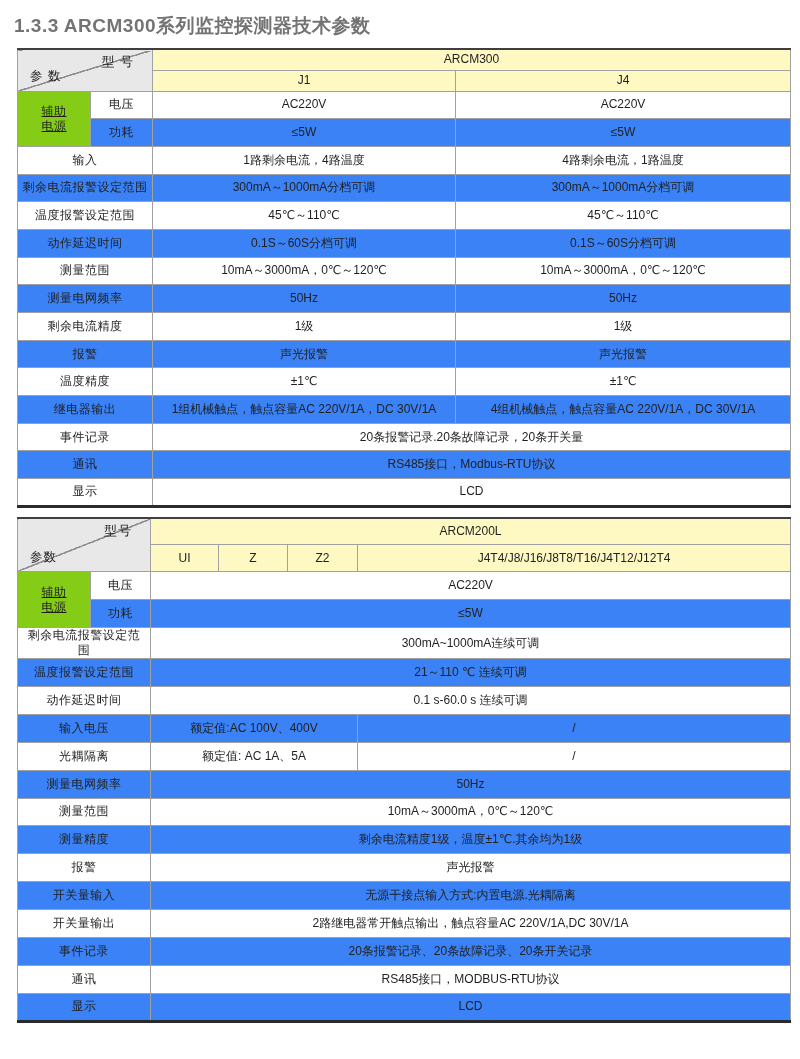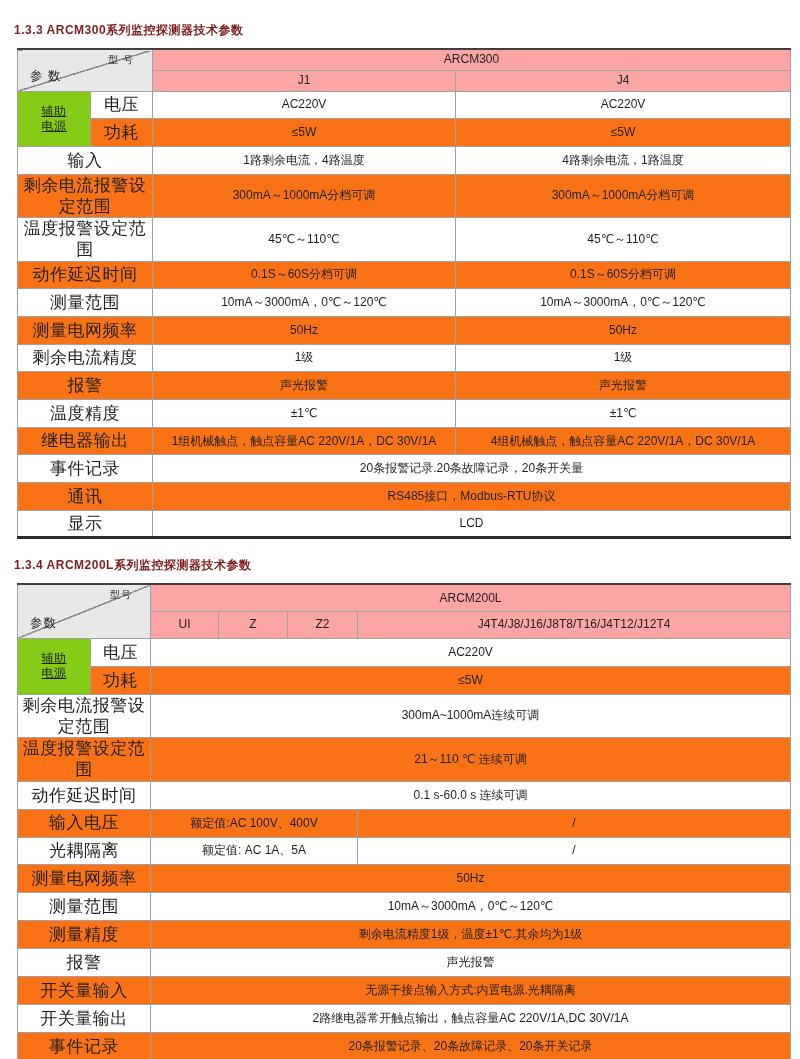--- a/index.html
+++ b/index.html
@@ -3,49 +3,49 @@
 <meta charset="utf-8">
 <style>
   html,body{margin:0;padding:0;}
   body{
     width:800px;height:1059px;background:#ffffff;
     font-family:"Liberation Sans","DejaVu Sans",sans-serif;
     color:#1f1f1f;-webkit-font-smoothing:antialiased;
   }
   .doc{position:relative;width:800px;height:1059px;overflow:hidden;}
   .sec-title{
-    font-weight:bold;font-size:12px;letter-spacing:0.5px;
-    margin:0;padding:22px 0 0 14px;color:#7f1d1d;
+    font-weight:bold;font-size:19px;letter-spacing:0.5px;
+    margin:0;padding:13px 0 0 14px;color:#737373;
   }
   table.spec{
     border-collapse:collapse;table-layout:fixed;
     margin:9px 0 0 17px;width:773px;
     border-top:2px solid #3f3f3f;
     border-bottom:3px solid #2b2b2b;
   }
   table.spec td{
     border:1px solid #a1a1a1;
     font-size:12px;text-align:center;vertical-align:middle;
     padding:0 4px;overflow:hidden;background:#ffffff;
     line-height:1.25;
   }
-  table.spec td.lbl{font-size:17px;letter-spacing:0.5px;}
-  table.spec tr.alt td{background:#f97316;}
-  table.spec td.hdr{background:#fca5a5;}
+  table.spec td.lbl{font-size:12px;letter-spacing:0.5px;}
+  table.spec tr.alt td{background:#3b82f6;}
+  table.spec td.hdr{background:#fef9c3;}
   table.spec tr.keepbg td.group{background:#84cc16;text-decoration:underline;}
   
   td.corner{
     position:relative;padding:0;
     background:linear-gradient(to bottom right,
       #e8e8e8 calc(50% - 0.8px),
       #8f8f8f calc(50% - 0.8px),
       #8f8f8f calc(50% + 0.8px),
       #e8e8e8 calc(50% + 0.8px)) !important;
   }
-  td.corner .c-model{position:absolute;top:4px;right:18px;font-size:10px;letter-spacing:1px;text-align:center;}
+  td.corner .c-model{position:absolute;top:4px;right:18px;font-size:13px;letter-spacing:1px;text-align:center;}
   td.corner .c-param{position:absolute;bottom:6px;left:12px;font-size:12.5px;letter-spacing:1px;text-align:right;}
   td.group{white-space:pre-line;line-height:26px;letter-spacing:0.5px;font-size:12.5px;}
   
   table.t1 tr{height:27.7px;}
   table.t1 tr.h{height:21px;}
   table.t2 tr{height:27.9px;}
   table.t2 tr.h{height:27px;padding-left:16px;}
 </style>
 </head>
 <body>
@@ -146,21 +146,20 @@
         <td class="lbl" colspan="2">通讯</td>
         <td colspan="2">RS485接口，Modbus-RTU协议</td>
       </tr>
       <tr>
         <td class="lbl" colspan="2">显示</td>
         <td colspan="2">LCD</td>
       </tr>
     </tbody>
   </table>
 
-  <h1 class="sec-title" style="padding-top:18px">1.3.4 ARCM200L系列监控探测器技术参数</h1>
 
   <table class="spec t2">
     <colgroup>
       <col style="width:73px">
         <col style="width:60px">
       <col style="width:68px">
         <col style="width:69px">
       <col style="width:70px">
         <col style="width:433px">
     </colgroup>

